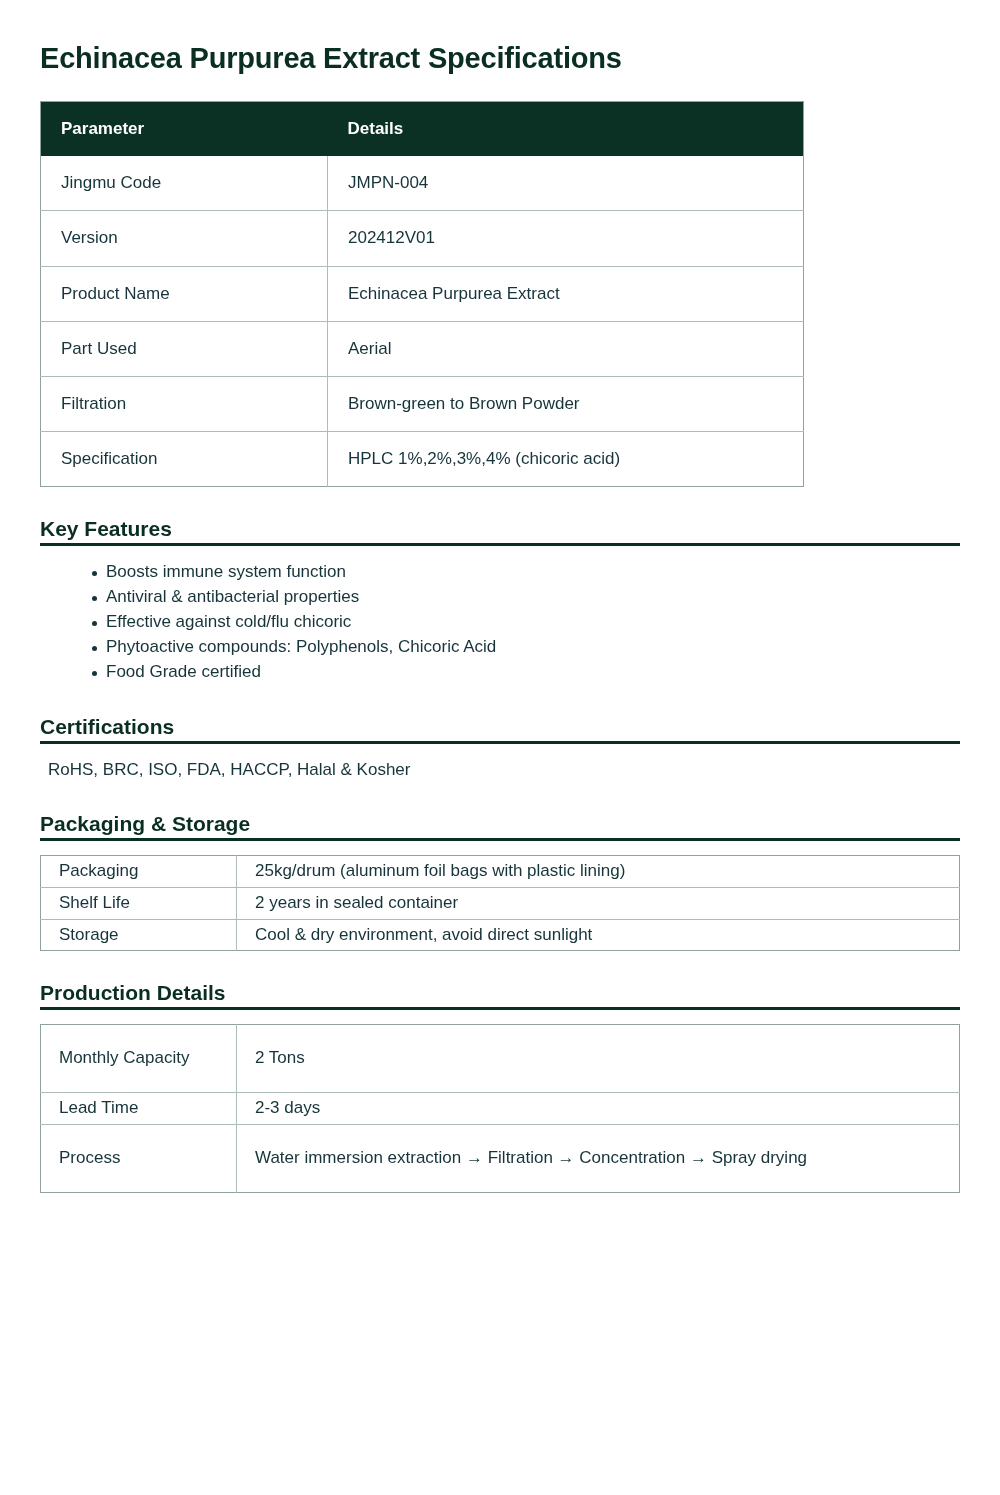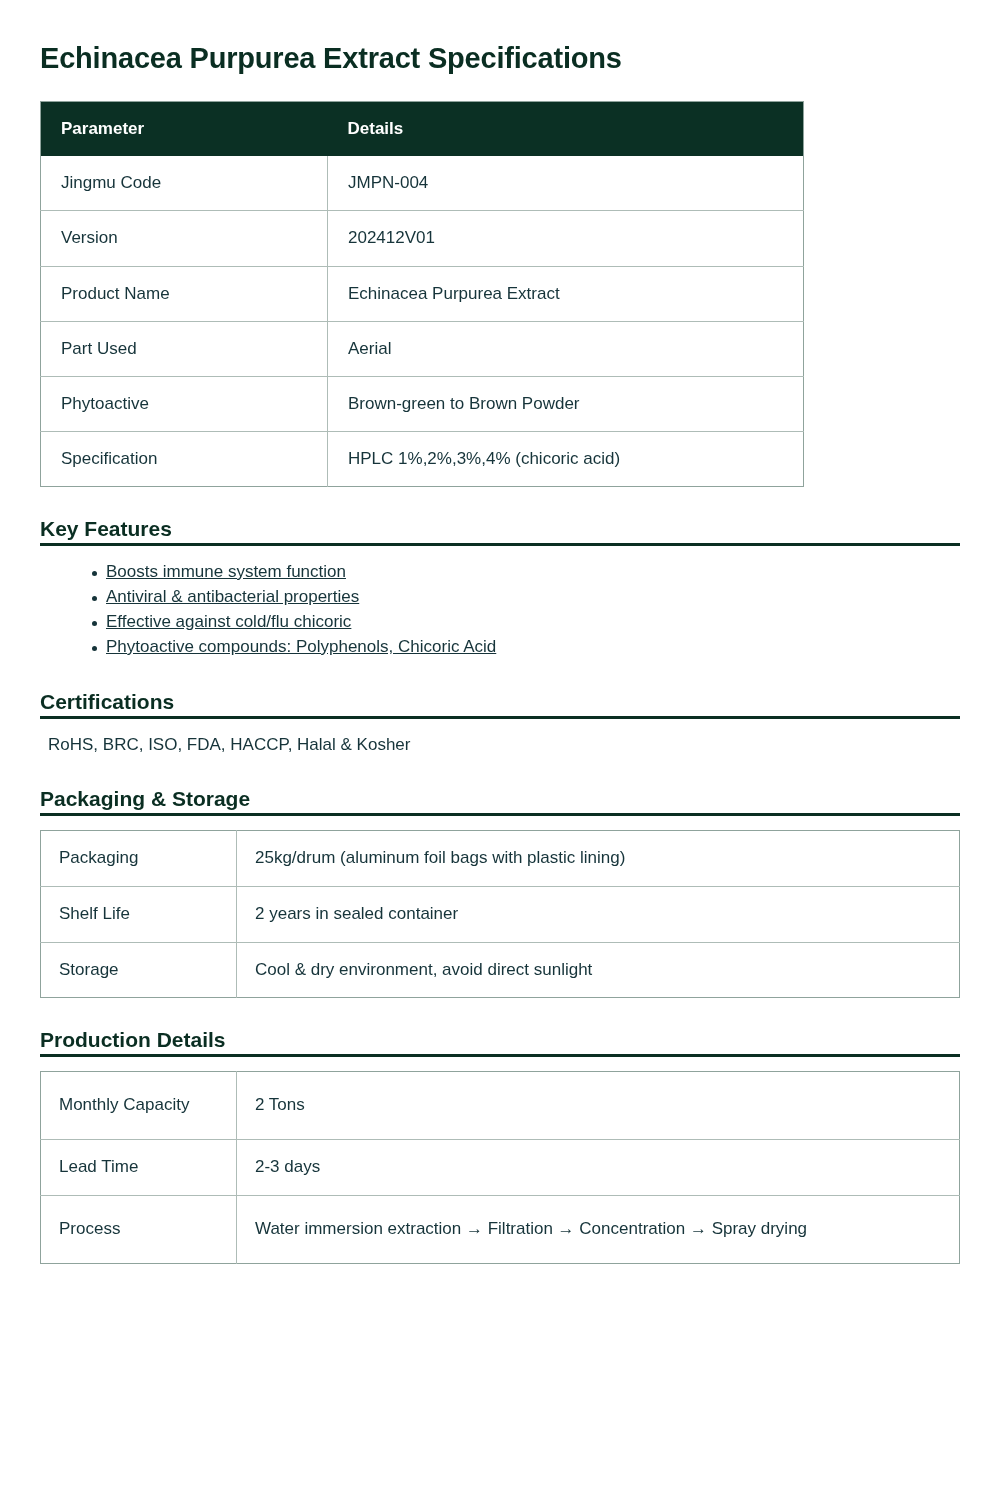--- a/index.html
+++ b/index.html
@@ -78,21 +78,20 @@
     margin:0 0 14px 0;
     width:920px;
   }
   .sec-wrap{margin-top:30px;}
 
   
   ul.features{
     margin:0;
     padding:0 0 0 52px;
     list-style:none;
-    text-decoration:underline;
   }
   ul.features li{
     font-size:17px;
     color:var(--ink);
     line-height:1.47;
     position:relative;
     padding-left:14px;
   }
   ul.features li:before{
     content:"";
@@ -114,21 +113,21 @@
 
   
   .kv-table{
     border:1px solid var(--rule);
     width:920px;
     margin-top:4px;
   }
   .kv-table td{
     font-size:17px;
     color:var(--ink);
-    padding:16px 18px;
+    padding:4px 18px;
     border-top:1px solid var(--rule-soft);
     border-right:1px solid var(--rule-soft);
     vertical-align:middle;
     line-height:1.35;
   }
   .kv-table tr:first-child td{border-top:none;}
   .kv-table td:last-child{border-right:none;}
   .kv-table td.key{width:196px;}
   .kv-table td.tall{padding-top:22px;padding-bottom:22px;}
 </style>
@@ -157,37 +156,38 @@
       </tr>
       <tr>
         <td>Product Name</td>
         <td>Echinacea Purpurea Extract</td>
       </tr>
       <tr>
         <td>Part Used</td>
         <td>Aerial</td>
       </tr>
       <tr>
-        <td>Phytoactive</td>
+        <td>Filtration</td>
         <td>Brown-green to Brown Powder</td>
       </tr>
       <tr>
         <td>Specification</td>
         <td>HPLC 1%,2%,3%,4% (chicoric acid)</td>
       </tr>
     </tbody>
   </table>
 
   <div class="sec-wrap">
     <h2 class="section-head">Key Features</h2>
     <ul class="features">
       <li>Boosts immune system function</li>
       <li>Antiviral &amp; antibacterial properties</li>
       <li>Effective against cold/flu chicoric</li>
       <li>Phytoactive compounds: Polyphenols, Chicoric Acid</li>
+      <li>Food Grade certified</li>
     </ul>
   </div>
 
   <div class="sec-wrap">
     <h2 class="section-head">Certifications</h2>
     <p class="plain-text">RoHS, BRC, ISO, FDA, HACCP, Halal &amp; Kosher</p>
   </div>
 
   <div class="sec-wrap">
     <h2 class="section-head">Packaging &amp; Storage</h2>

